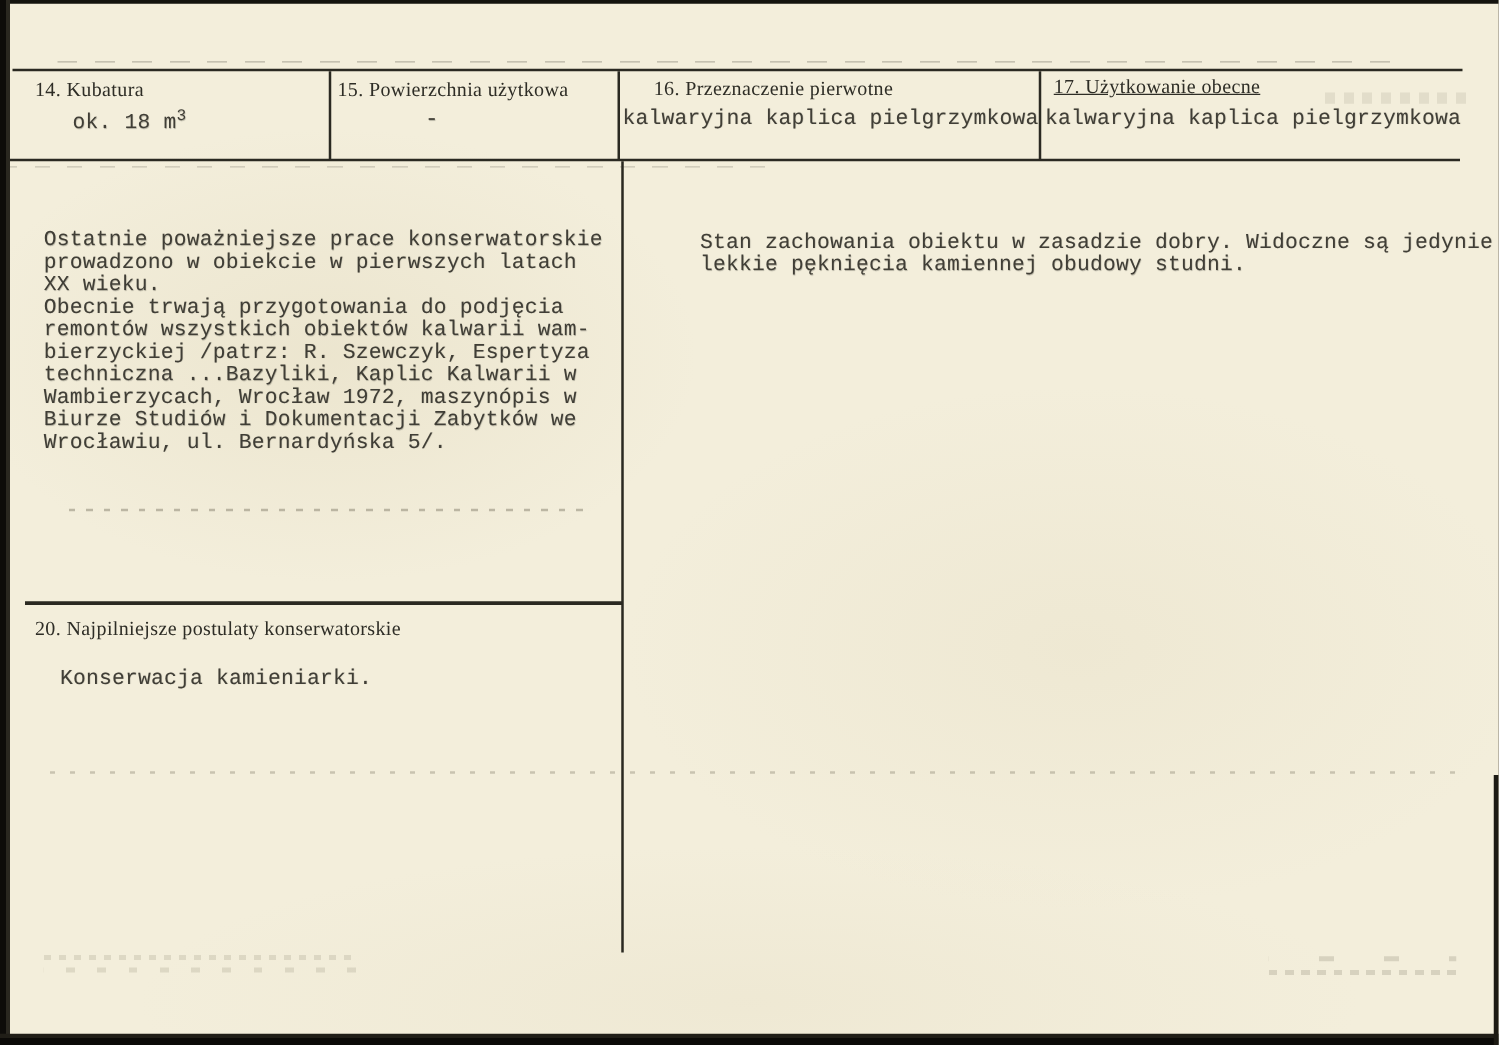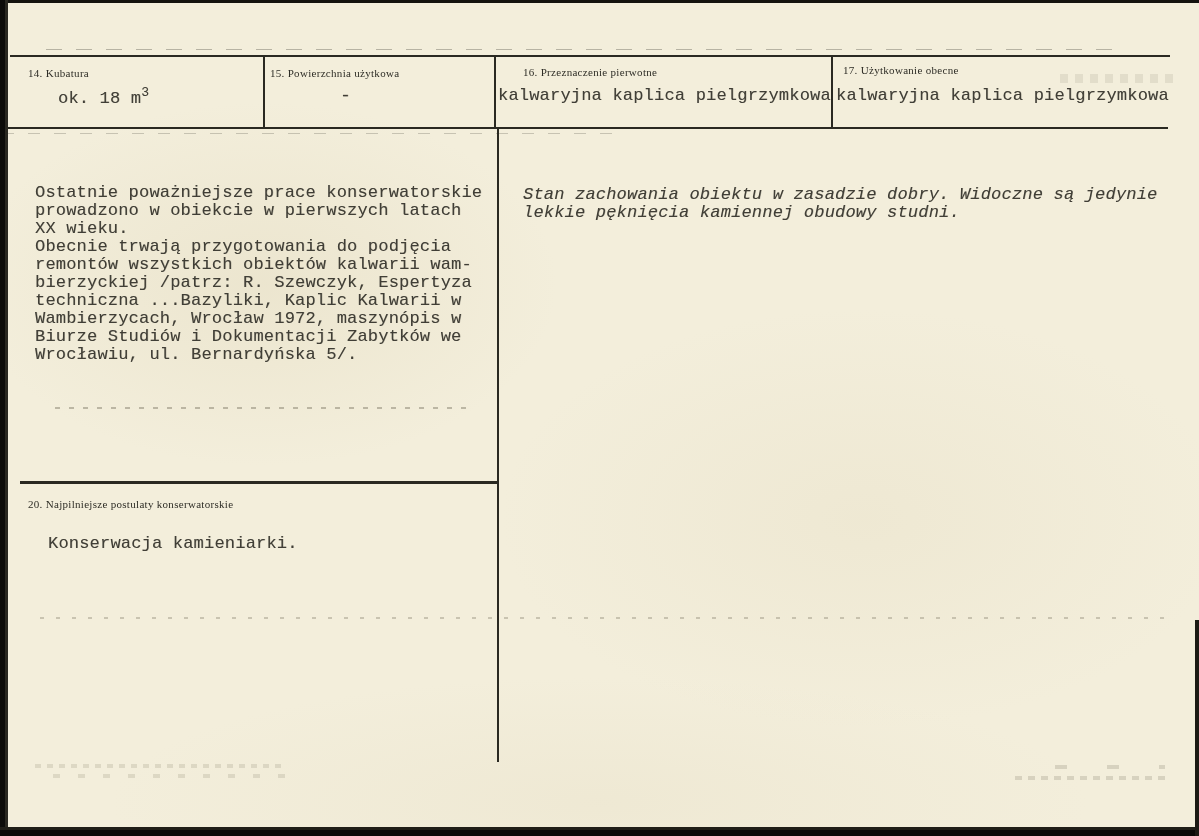--- a/index.html
+++ b/index.html
@@ -36,21 +36,21 @@
   .rule-sec20-top    { left: 20px;  top: 481px; width: 478px;  height: 3px; }
   .divider-14-15     { left: 263px; top: 57px;  width: 2px;    height: 71px; }
   .divider-15-16     { left: 494px; top: 57px;  width: 2px;    height: 71px; }
   .divider-16-17     { left: 831px; top: 57px;  width: 2px;    height: 71px; }
   .divider-18-19     { left: 497px; top: 129px; width: 2px;    height: 633px; }
 
   
   .label {
     position: absolute;
     font-family: "Liberation Serif", serif;
-    font-size: 11px;
+    font-size: 16px;
     line-height: 20px;
     letter-spacing: .3px;
     color: #2e2d26;
     white-space: pre;
   }
 
   
   .typed {
     position: absolute;
     font-family: "Liberation Mono", monospace;
@@ -62,26 +62,26 @@
     text-shadow: .4px .4px .6px rgba(64,62,54,.35);
   }
 
   .pos-l14 { left: 28px;  top: 63px;  }
   .pos-v14 { left: 58px;  top: 84px;  }
   .pos-v14 sup { font-size: 13px; letter-spacing: 0; }
   .pos-l15 { left: 270px; top: 63px;  }
   .pos-v15 { left: 340px; top: 87px;  font-size: 18px; }
   .pos-l16 { left: 523px; top: 62px;  }
   .pos-v16 { left: 498px; top: 87px;  }
-  .pos-l17 { left: 843px; top: 60px;  }
+  .pos-l17 { left: 843px; top: 60px; text-decoration: underline;  }
   .pos-v17 { left: 836px; top: 87px;  }
   .pos-l18 { left: 28px;  top: 148px; }
   .pos-v18 { left: 35px;  top: 184px; }
   .pos-l19 { left: 523px; top: 142px; }
-  .pos-v19 { left: 523px; top: 186px; font-style: italic; }
+  .pos-v19 { left: 560px; top: 186px; }
   .pos-l20 { left: 28px;  top: 494px; text-align: right; }
   .pos-v20 { left: 48px;  top: 535px; text-align: right; }
 
   
   .artifact { position: absolute; pointer-events: none; }
   .artifact-dots-18 {
     left: 55px; top: 407px; width: 420px; height: 2px; opacity: .35;
     background: repeating-linear-gradient(90deg, #56503e 0 5px, transparent 5px 14px);
   }
   .artifact-dots-wide {

